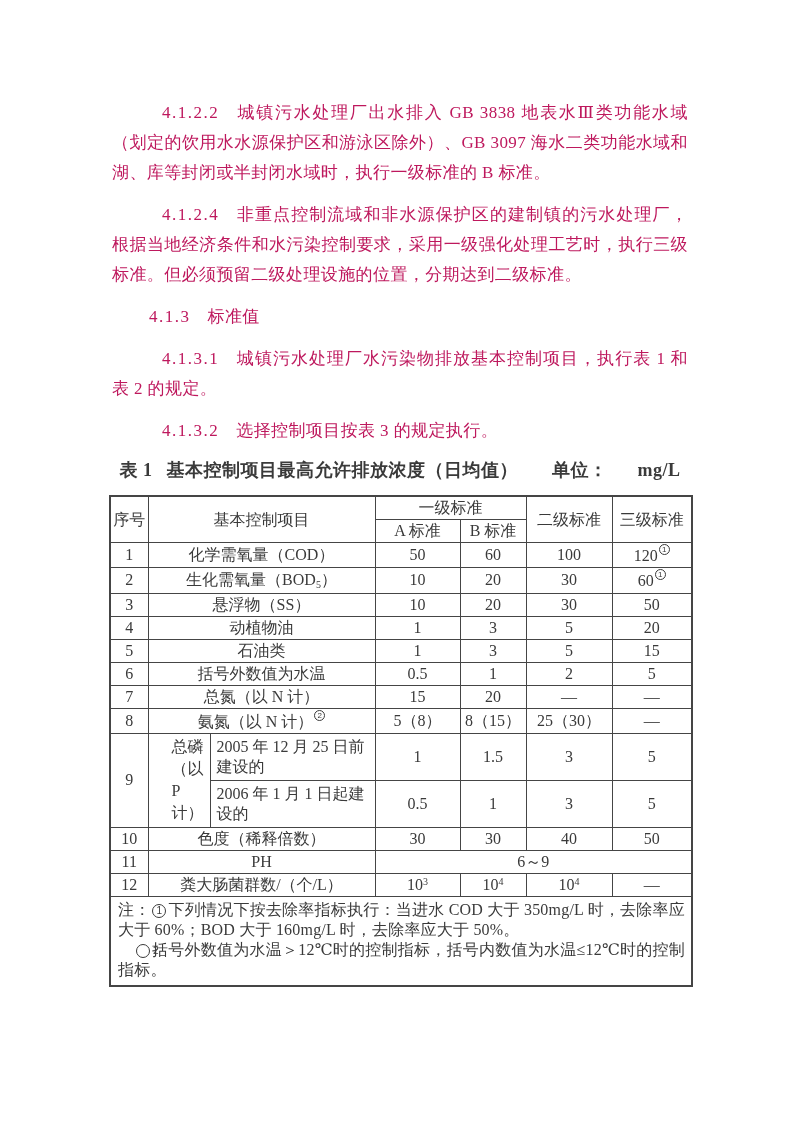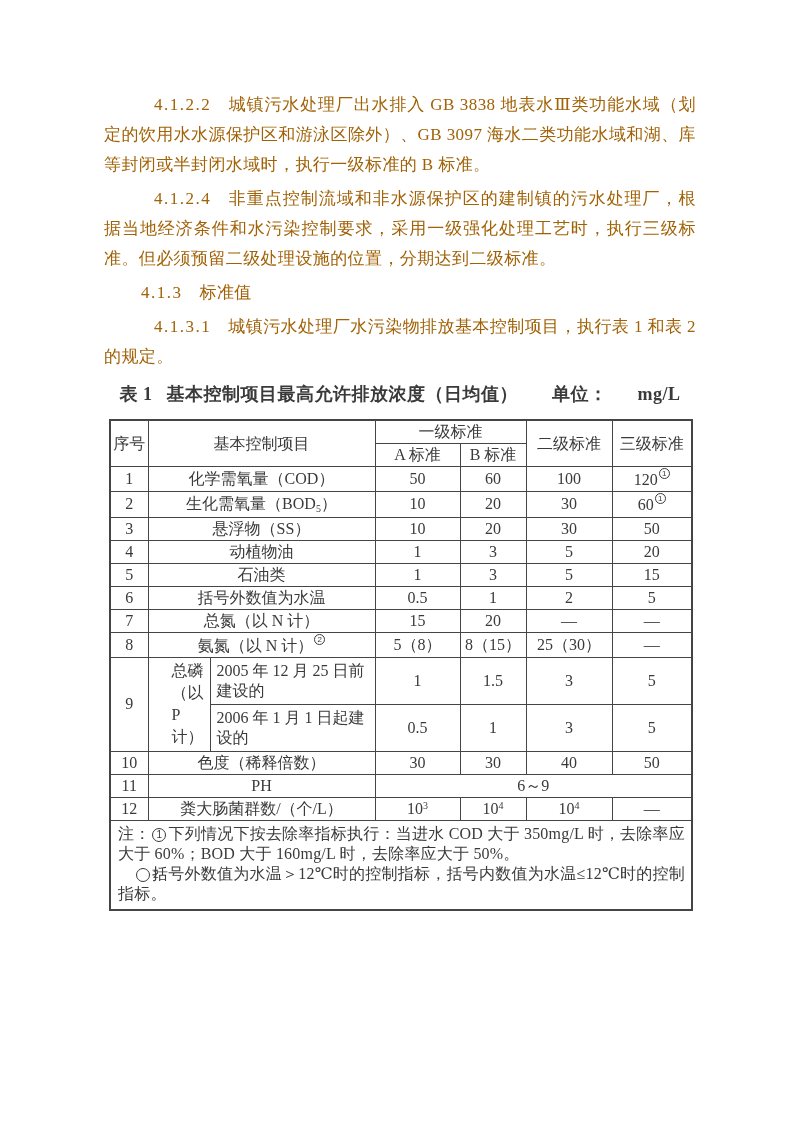--- a/index.html
+++ b/index.html
@@ -4,22 +4,22 @@
 <style>
   html,body{margin:0;padding:0;}
   body{
     width:800px;height:1131px;background:#ffffff;color:#3a3a3a;
     font-family:"Liberation Serif","DejaVu Serif",serif;
     -webkit-font-smoothing:antialiased;
   }
   .page{padding:86px 100px 0 100px;width:600px;}
 
   
-  .para{margin:4px;font-size:17px;line-height:30px;text-align:justify;
-        letter-spacing:0.4px;text-indent:50px;color:#a16207;}
+  .para{margin:12px;font-size:17px;line-height:30px;text-align:justify;
+        letter-spacing:0.4px;text-indent:50px;color:#be185d;}
   .para.small-indent{text-indent:37px;}
   .pnum{margin-right:17px;letter-spacing:1.5px;white-space:nowrap;}
 
   
   .caption{display:flex;justify-content:center;align-items:baseline;
            font-weight:bold;font-size:18px;margin:10px 0 13px 0;letter-spacing:0.5px;}
   .caption .cap-label{margin-right:14px;}
   .caption .cap-unit-label{margin-left:34px;font-family:Liberation Serif, serif;}
   .caption .cap-unit{margin-left:30px;font-weight:bold;}
 
@@ -58,20 +58,21 @@
 
   <p class="para"><span class="pnum">4.1.2.2</span><span>城镇污水处理厂出水排入 GB 3838 地表水Ⅲ类功能水域（划定的饮用水水源保护区和游泳区除外）、GB 3097 海水二类功能水域和湖、库等封闭或半封闭水域时，执行一级标准的 B 标准。</span></p>
 
 
   <p class="para"><span class="pnum">4.1.2.4</span><span>非重点控制流域和非水源保护区的建制镇的污水处理厂，根据当地经济条件和水污染控制要求，采用一级强化处理工艺时，执行三级标准。但必须预留二级处理设施的位置，分期达到二级标准。</span></p>
 
   <p class="para small-indent"><span class="pnum">4.1.3</span><span>标准值</span></p>
 
   <p class="para"><span class="pnum">4.1.3.1</span><span>城镇污水处理厂水污染物排放基本控制项目，执行表 1 和表 2 的规定。</span></p>
 
+  <p class="para"><span class="pnum">4.1.3.2</span><span>选择控制项目按表 3 的规定执行。</span></p>
 
   <div class="caption">
     <span class="cap-label">表 1</span>
     <span class="cap-title">基本控制项目最高允许排放浓度（日均值）</span>
     <span class="cap-unit-label">单位：</span>
     <span class="cap-unit">mg/L</span>
   </div>
 
   <table class="std">
     <colgroup>

